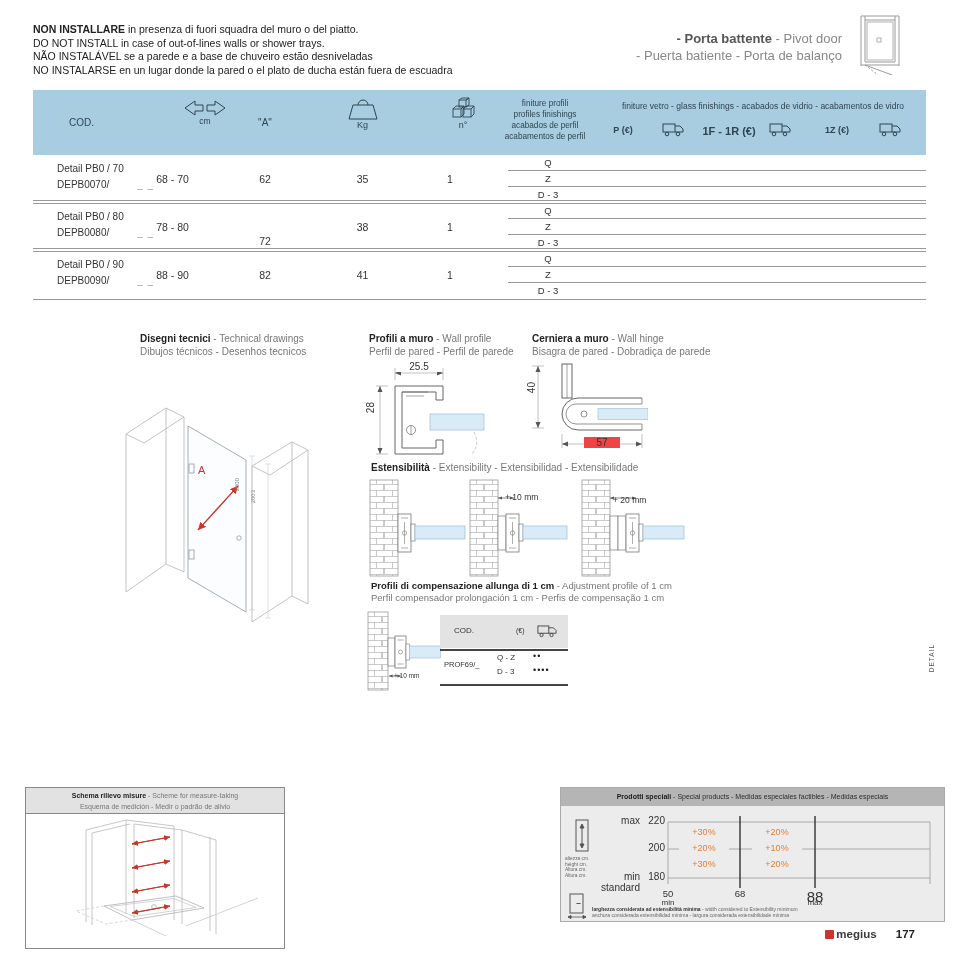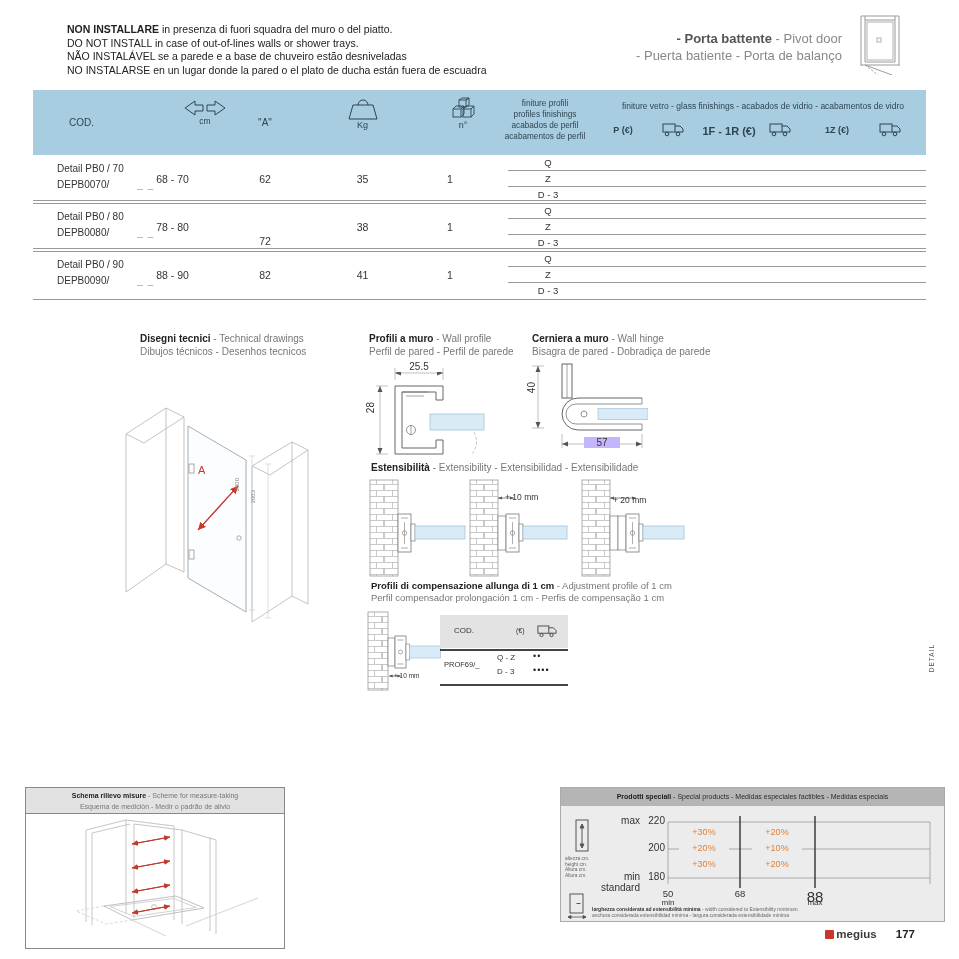--- a/index.html
+++ b/index.html
@@ -21,21 +21,21 @@
   .hdrtxt{font-size:10px;}
   .orange{color:#e57e33;font-size:9px;}
   .redus{color:#c8372d;font-weight:bold;letter-spacing:1px;padding-left:28px;}
   svg{display:block;}
 </style>
 </head>
 <body>
 
 <div class="page">
 
-  <div class="abs" style="left:33px;top:23px;font-size:10.5px;line-height:13.5px;color:#222;margin-left:34px;">
+  <div class="abs" style="left:33px;top:23px;font-size:10.5px;line-height:13.5px;color:#222;">
     <div><span class="b">NON INSTALLARE</span><span> in presenza di fuori squadra del muro o del piatto.</span></div>
     <div>DO NOT INSTALL in case of out-of-lines walls or shower trays.</div>
     <div>NÃO INSTALÁVEL se a parede e a base de chuveiro estão desniveladas</div>
     <div>NO INSTALARSE en un lugar donde la pared o el plato de ducha están fuera de escuadra</div>
   </div>
 
   <div class="abs rt" style="left:580px;top:30px;width:262px;font-size:13px;line-height:17px;color:#888;">
     <div><span style="font-weight:bold;color:#555;">- Porta battente</span><span> - Pivot door</span></div>
     <div>- Puerta batiente - Porta de balanço</div>
   </div>
@@ -240,21 +240,21 @@
       <path d="M124 46H58A10 10 0 0 0 58 66H124" stroke-width="0.7"></path>
       <circle cx="66" cy="56" r="3" stroke-width="0.7"></circle>
       <path d="M124 40V46M124 66V72" stroke-width="0.7"></path>
       <path d="M44 76V90M124 76V90" stroke="#999" stroke-width="0.6"></path>
       <path d="M44 86H124" stroke="#999" stroke-width="0.6"></path>
       <polygon points="44,86 50,83.5 50,88.5" fill="#555" stroke="none"></polygon>
       <polygon points="124,86 118,83.5 118,88.5" fill="#555" stroke="none"></polygon>
     </svg>
   </div>
   <div class="abs vert" style="left:526px;top:382px;font-size:10px;color:#333;">40</div>
-  <div class="abs ctr" style="left:584px;top:437px;width:36px;font-size:10px;background:#c4b5fd;color:#333;">57</div>
+  <div class="abs ctr" style="left:584px;top:437px;width:36px;font-size:10px;background:#ef4444;color:#333;">57</div>
 
   <div class="abs" style="left:371px;top:462px;font-size:10px;">
     <span class="b">Estensibilità</span><span class="g"> - Extensibility - Extensibilidad - Extensibilidade</span>
   </div>
 
   <div class="abs" style="left:368px;top:478px;">
     <svg width="100" height="100" viewBox="0 0 100 100">
       <defs>
           <pattern id="bw1" width="16" height="12" patternUnits="userSpaceOnUse">
             <rect width="16" height="12" fill="#fff"></rect>

